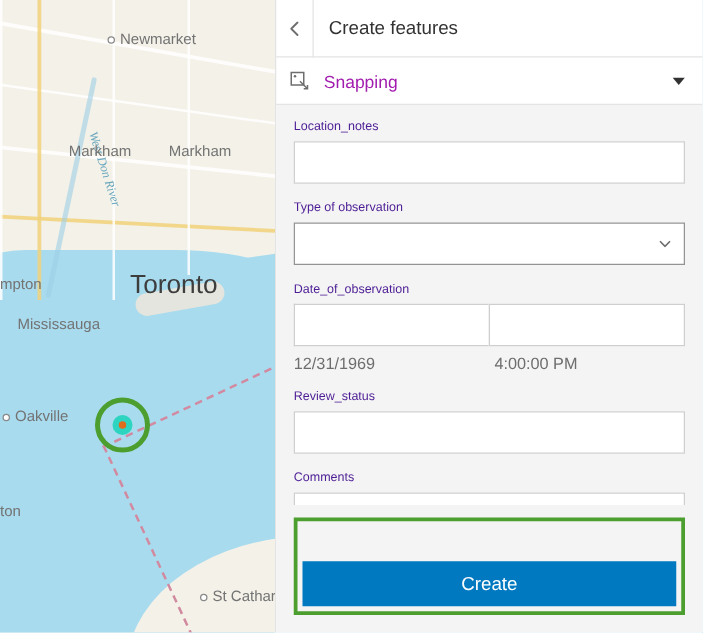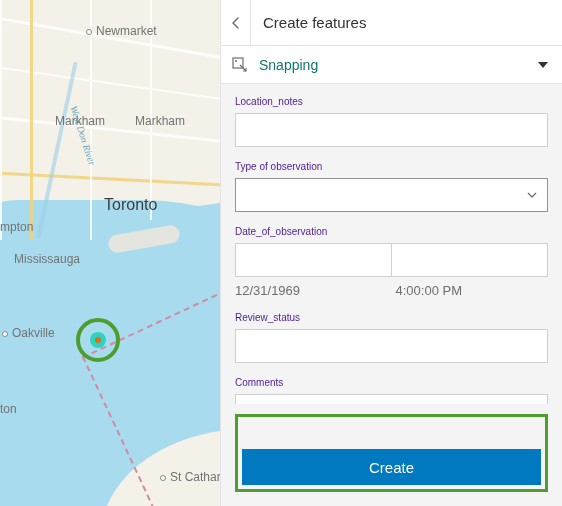--- a/index.html
+++ b/index.html
@@ -160,21 +160,21 @@
     height: 38px;
     padding: 0 14px 0 10px;
     border-bottom: 1px solid #e4e4e4;
     cursor: pointer;
   }
   .snap-ico {
     width: 18px; height: 18px;
     margin-right: 10px;
     color: #6e6e6e;
   }
-  .snap-label { flex: 1; color: #0f766e; }
+  .snap-label { flex: 1; color: #a21caf; }
   .caret { color: #323232; }
   .form {
     background: #f4f4f4;
     padding: 12px 14px 4px 14px;
     flex: 1;
     overflow: hidden;
   }
   .field { margin-bottom: 14px; }
   .field-label {
     font-size: 10px;
@@ -253,21 +253,21 @@
     <div class="road r6"></div>
     <div class="road r7"></div>
     <div class="road r8"></div>
     <div class="river"></div>
     <div class="river-lbl">West Don River</div>
     <div class="border"></div>
 
     <div class="city small" style="left:86px; top:24px;"><span class="dot"></span><span>Newmarket</span></div>
     <div class="city small" style="left:55px; top:114px;"><span>Markham</span></div>
     <div class="city small" style="left:135px; top:114px;"><span>Markham</span></div>
-    <div class="city" style="left:104px; top:196px; font-size:16px;"><span>Toronto</span></div>
+    <div class="city" style="left:104px; top:216px; font-size:21px;"><span>Toronto</span></div>
     <div class="city small" style="left:14px; top:252px;"><span>Mississauga</span></div>
     <div class="city small" style="left:2px; top:326px;text-align:right;"><span class="dot"></span><span>Oakville</span></div>
     <div class="city small" style="left:0px; top:200px;margin-top:20px;"><span>mpton</span></div>
     <div class="city small" style="left:0px; top:402px;"><span>ton</span></div>
     <div class="city small" style="left:160px; top:470px;"><span class="dot"></span><span>St Catharin</span></div>
 
     <div class="ring"></div>
     <div class="point-outer"></div>
     <div class="point-inner"></div>
   </div>

